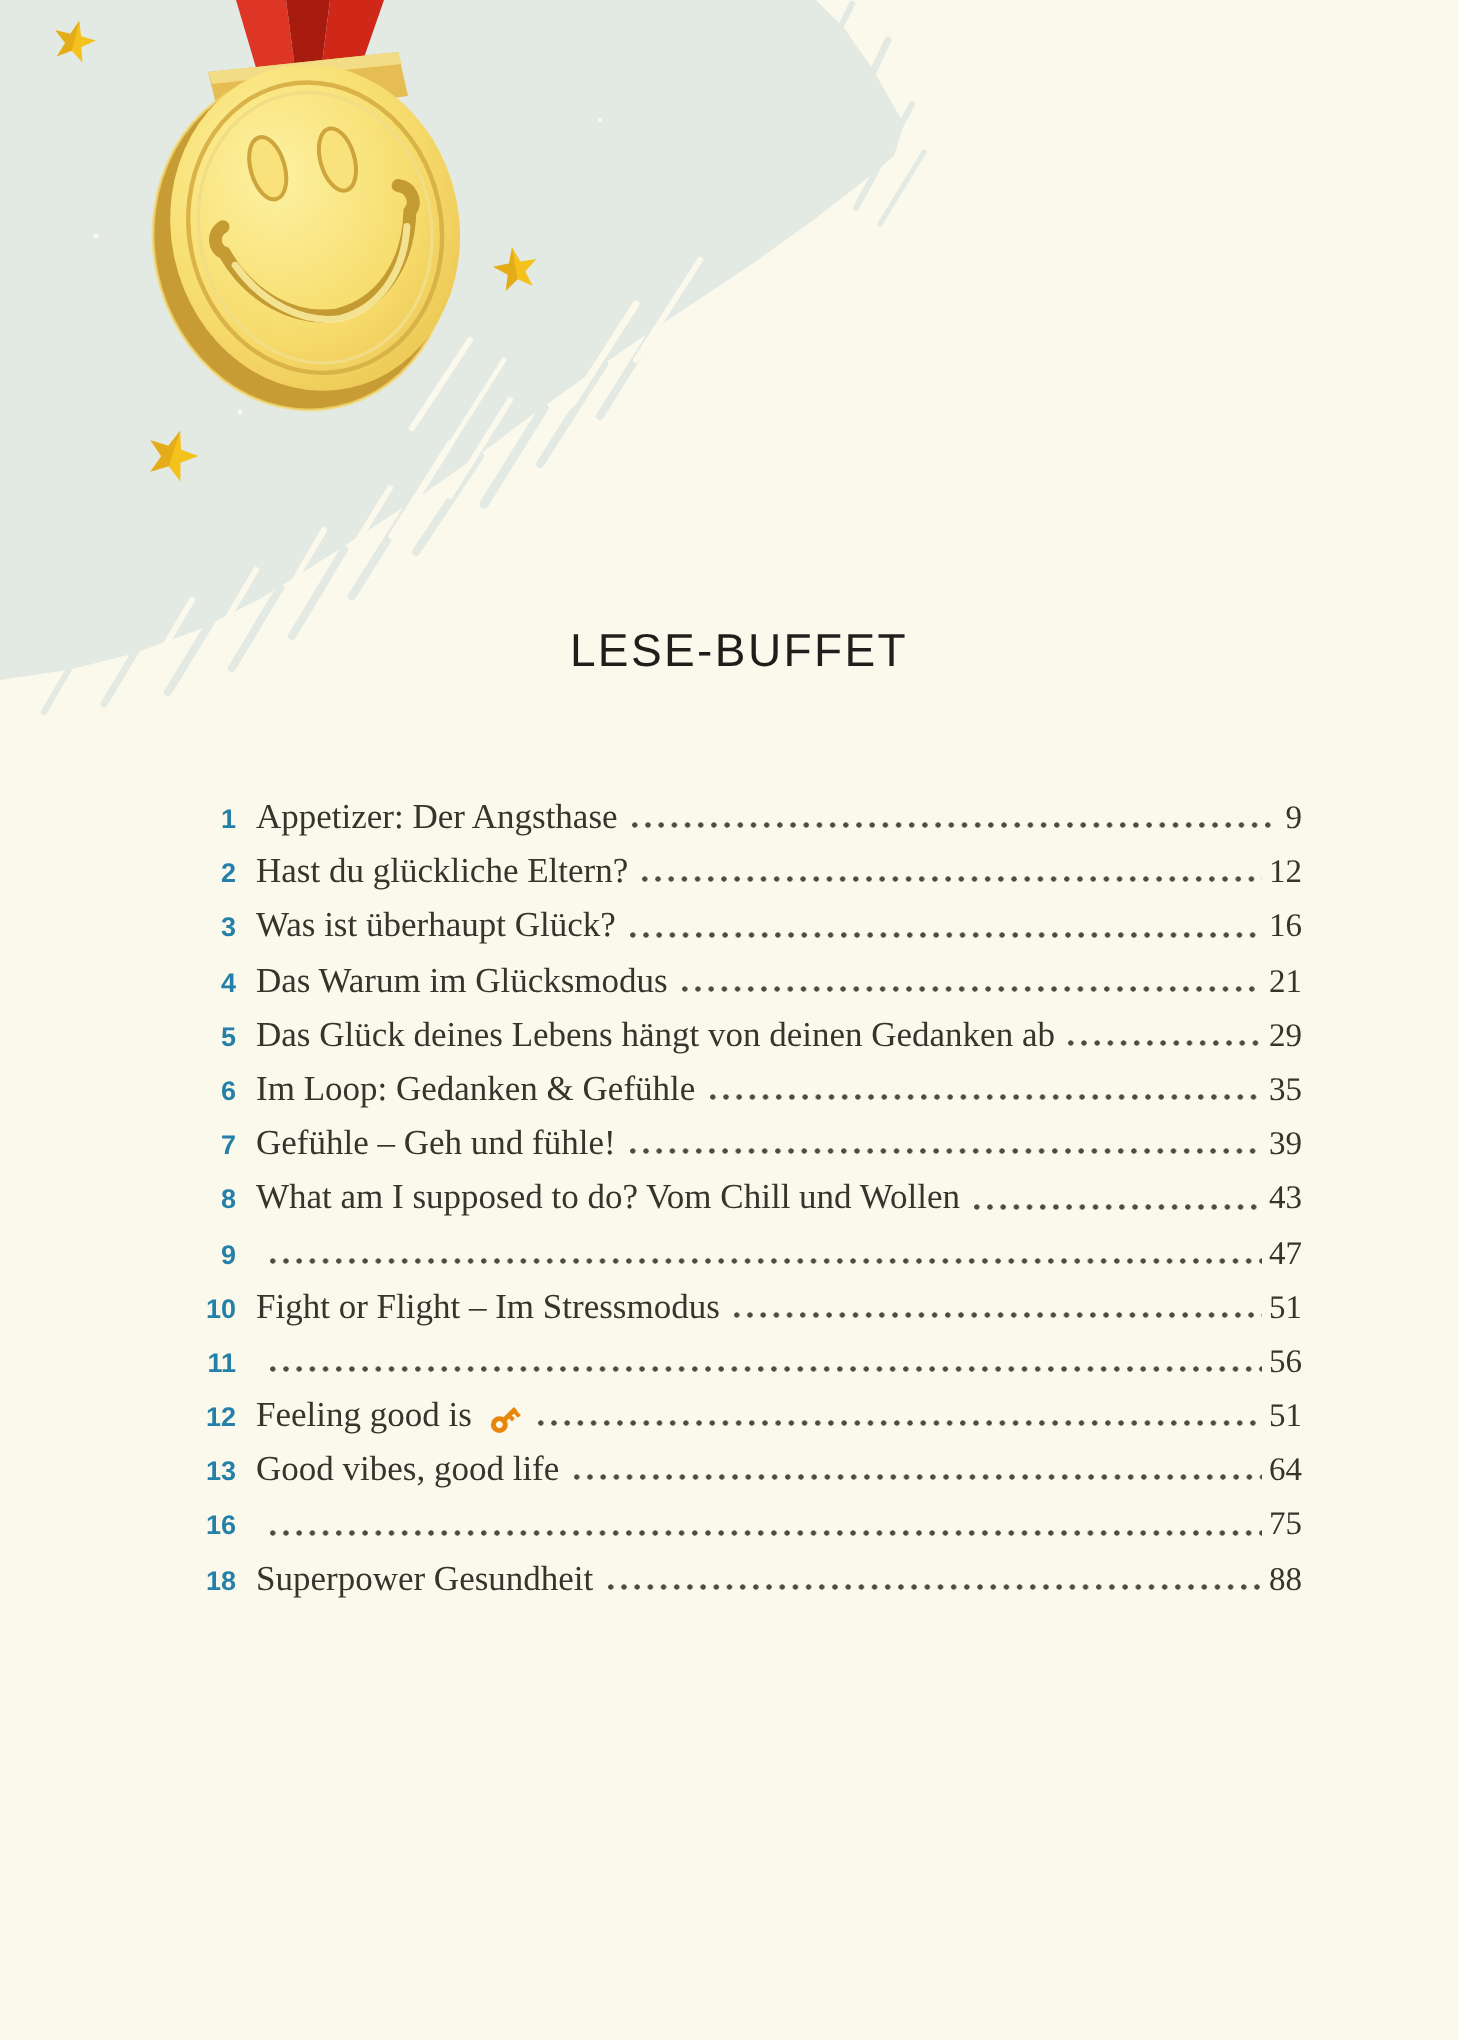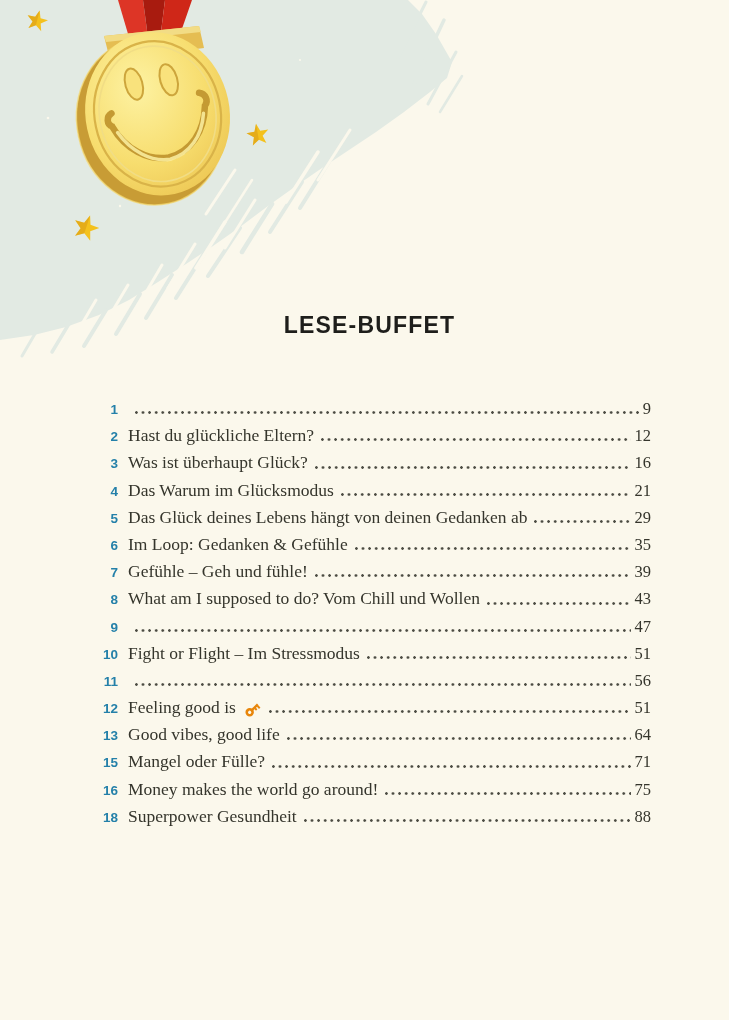--- a/index.html
+++ b/index.html
@@ -11,21 +11,21 @@
     overflow:hidden;
   }
   svg.decor { position:absolute; top:0; left:0; display:block; }
 
   h1.page-title {
     position:absolute;
     left:88px; width:563px; top:313px;
     margin:0;
     text-align:center;
     font-family:"Liberation Sans", sans-serif;
-    font-size:23px; font-weight:700;
+    font-size:23px; font-weight:400;
     letter-spacing:1.2px;
     color:#1e1e1b;
     line-height:24px;
   }
 
   #toc {
     position:absolute;
     left:88px; top:395px; width:563px;
   }
   .toc-row {
@@ -163,20 +163,21 @@
       <path d="M-42,8 C-33,29 -15,44 4,45 C24,44 40,29 46,7" stroke="#fcf0a2" stroke-width="3.5" opacity="0.85"></path>
     </g>
   </g>
 </svg>
 
 <h1 class="page-title">LESE-BUFFET</h1>
 
 <div id="toc">
   <div class="toc-row">
     <span class="num">1</span>
+    <span class="title">Appetizer: Der Angsthase</span>
 
     <span class="leader"></span>
     <span class="pg">9</span>
   </div>
 
   <div class="toc-row">
     <span class="num">2</span>
     <span class="title">Hast du glückliche Eltern?</span>
 
     <span class="leader"></span>
@@ -272,31 +273,23 @@
 
   <div class="toc-row">
     <span class="num">13</span>
     <span class="title">Good vibes, good life</span>
 
     <span class="leader"></span>
     <span class="pg">64</span>
   </div>
 
 
-  <div class="toc-row">
-    <span class="num">15</span>
-    <span class="title">Mangel oder Fülle?</span>
-
-    <span class="leader"></span>
-    <span class="pg">71</span>
-  </div>
 
   <div class="toc-row">
     <span class="num">16</span>
-    <span class="title">Money makes the world go around!</span>
 
     <span class="leader"></span>
     <span class="pg">75</span>
   </div>
 
 
   <div class="toc-row">
     <span class="num">18</span>
     <span class="title">Superpower Gesundheit</span>
 

